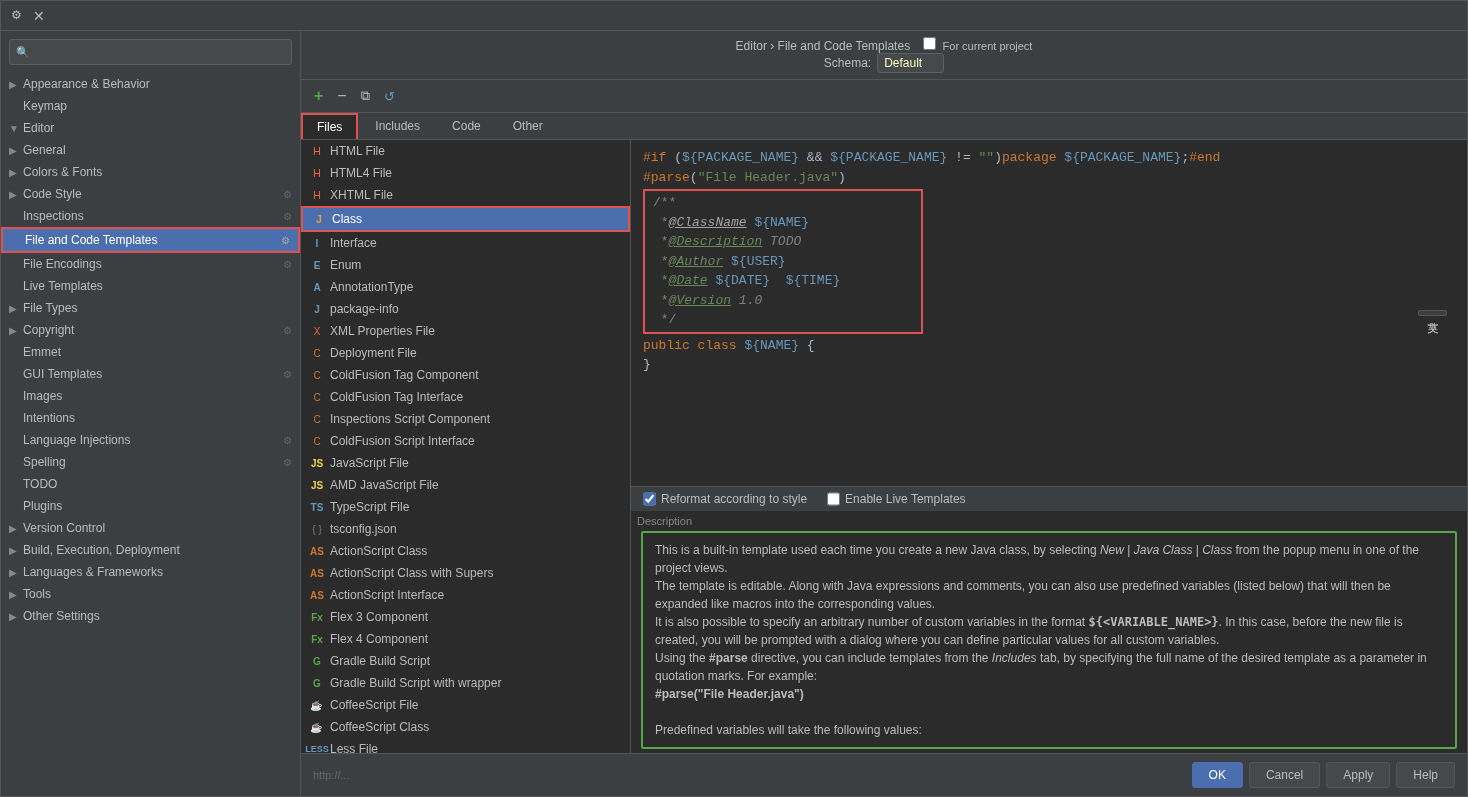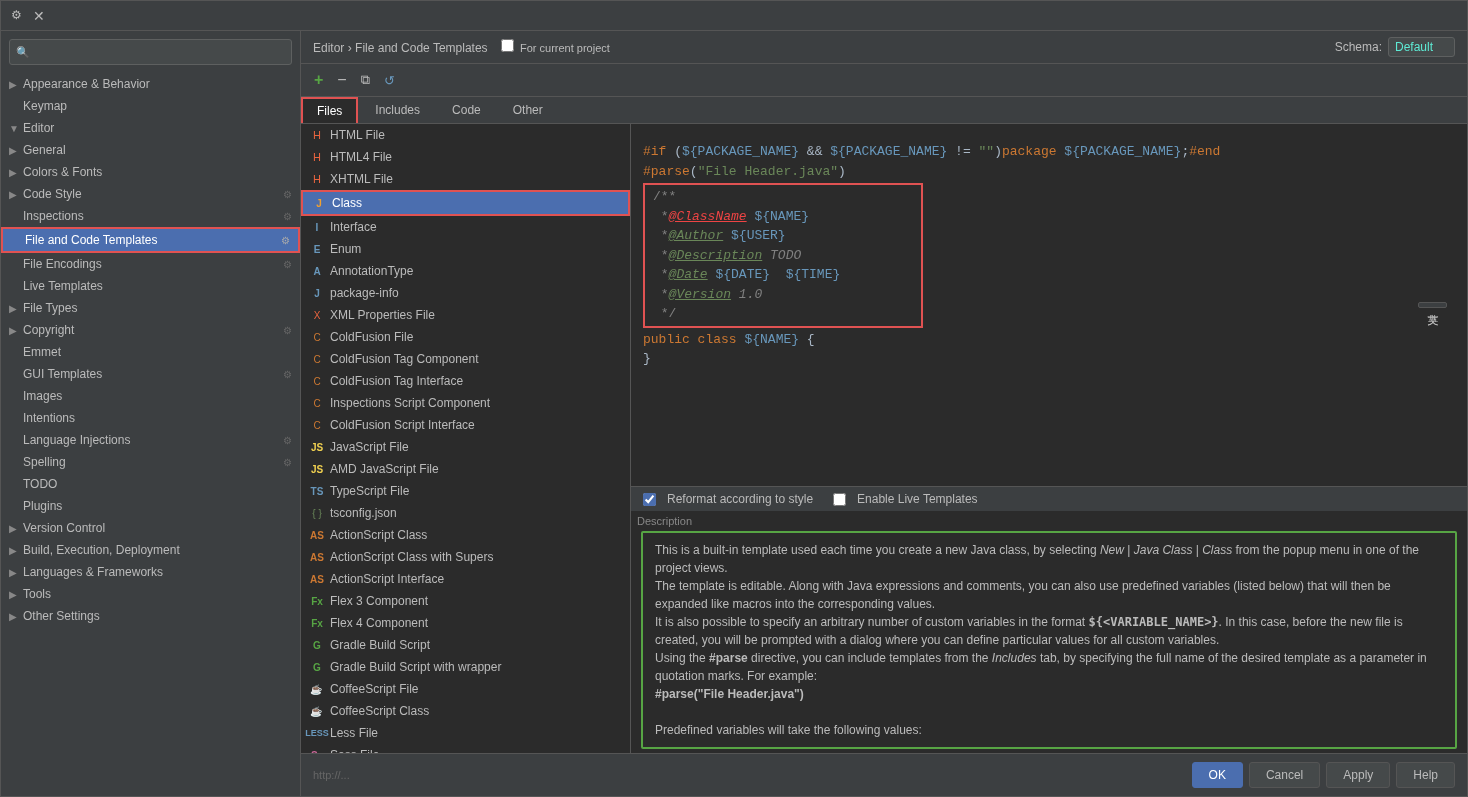--- a/index.html
+++ b/index.html
@@ -20,47 +20,47 @@
     .search-icon { color: #888; margin-right: 4px; font-size: 11px; }
 
     .tree { overflow-y: auto; flex: 1; }
     .tree-item { padding: 4px 8px; cursor: pointer; display: flex; align-items: center; color: #bbbbbb; font-size: 12px; white-space: nowrap; }
     .tree-item.selected { background: #4b6eaf; color: #fff; }
     .tree-item .arrow { width: 12px; font-size: 10px; margin-right: 2px; display: inline-block; }
 
     
     .right-panel { flex: 1; display: flex; flex-direction: column; background: #2b2b2b; overflow: hidden; }
 
-    .breadcrumb-bar { background: #3c3f41; padding: 6px 12px; border-bottom: 1px solid #555; display: flex; align-items: center; justify-content: space-between; flex-shrink: 0; }
+    .breadcrumb-bar { background: #3c3f41; padding: 6px 12px; border-bottom: 1px solid #555; display: flex; align-items: center; justify-content: space-between; flex-shrink: 0; flex-direction: column; }
     .breadcrumb { font-size: 12px; color: #bbbbbb; }
     .schema-area { display: flex; align-items: center; gap: 6px; font-size: 12px; color: #bbbbbb; }
-    .schema-dropdown { background: #45494a; border: 1px solid #5e6060; color: #5eead4; font-size: 12px; padding: 2px 20px 2px 6px; border-radius: 3px; appearance: none; cursor: pointer; }
+    .schema-dropdown { background: #45494a; border: 1px solid #5e6060; color: #fef9c3; font-size: 12px; padding: 2px 20px 2px 6px; border-radius: 3px; appearance: none; cursor: pointer; }
 
     .toolbar { background: #3c3f41; padding: 4px 8px; display: flex; align-items: center; gap: 4px; border-bottom: 1px solid #555; flex-shrink: 0; }
     .toolbar-btn { background: transparent; border: none; color: #bbbbbb; cursor: pointer; padding: 3px 5px; font-size: 14px; border-radius: 2px; }
 
     .tabs { display: flex; background: #3c3f41; border-bottom: 1px solid #555; flex-shrink: 0; }
     .tab { padding: 5px 14px; cursor: pointer; font-size: 12px; color: #bbbbbb; border: 1px solid transparent; border-bottom: none; margin-right: 2px; }
     .tab.active { background: #2b2b2b; border: 2px solid #e05252; border-bottom: none; color: #fff; }
 
     .split-area { display: flex; flex: 1; overflow: hidden; }
 
     
     .file-list { width: 330px; background: #2b2b2b; border-right: 1px solid #555; overflow-y: auto; flex-shrink: 0; }
     .file-item { padding: 3px 8px; cursor: pointer; display: flex; align-items: center; font-size: 12px; color: #bbbbbb; white-space: nowrap; }
     .file-item.selected { background: #4b6eaf; color: #fff; }
     .file-icon { width: 16px; height: 16px; margin-right: 5px; font-size: 11px; display: inline-flex; align-items: center; justify-content: center; flex-shrink: 0; }
 
     
     .code-area { flex: 1; display: flex; flex-direction: column; overflow: hidden; }
-    .code-editor { flex: 1; background: #2b2b2b; overflow-y: auto; padding: 18px 12px; font-family: 'Courier New', monospace; font-size: 13px; line-height: 1.5; color: #a9b7c6; }
+    .code-editor { flex: 1; background: #2b2b2b; overflow-y: auto; padding: 8px 12px; font-family: 'Courier New', monospace; font-size: 13px; line-height: 1.5; color: #a9b7c6; }
     .code-line { white-space: pre; }
 
     .options-bar { background: #3c3f41; padding: 5px 12px; display: flex; align-items: center; gap: 20px; border-top: 1px solid #555; flex-shrink: 0; }
-    .checkbox-item { display: flex; align-items: center; gap: 11px; font-size: 12px; color: #bbbbbb; }
+    .checkbox-item { display: flex; gap: 5px; font-size: 12px; color: #bbbbbb; }
     .checkbox-item input[type="checkbox"] { accent-color: #4b6eaf; }
 
     .description-panel { background: #2b2b2b; border-top: 1px solid #555; padding: 8px 12px; font-size: 12px; color: #bbbbbb; flex-shrink: 0; max-height: 220px; overflow-y: auto; border: 2px solid #57a544; margin: 4px; border-radius: 2px; }
     .description-text { line-height: 1.5; }
 
     
     .bottom-bar { background: #3c3f41; padding: 8px 12px; display: flex; align-items: center; justify-content: flex-end; gap: 6px; border-top: 1px solid #555; flex-shrink: 0; }
     .btn { padding: 5px 16px; font-size: 12px; border-radius: 3px; cursor: pointer; border: 1px solid #555; }
     .btn-primary { background: #4b6eaf; border-color: #4b6eaf; color: #fff; }
     .btn-default { background: #45494a; color: #bbbbbb; }
@@ -266,21 +266,21 @@
           <div class="file-item">
             <span class="file-icon" style="color:#6897bb; font-weight:bold; font-size:10px;">J</span>
             <span>package-info</span>
           </div>
           <div class="file-item">
             <span class="file-icon" style="color:#e8643f; font-size:10px;">X</span>
             <span>XML Properties File</span>
           </div>
           <div class="file-item">
             <span class="file-icon" style="color:#cc7832; font-size:10px;">C</span>
-            <span>ColdFusion File</span>
+            <span>Deployment File</span>
           </div>
           <div class="file-item">
             <span class="file-icon" style="color:#cc7832; font-size:10px;">C</span>
             <span>ColdFusion Tag Component</span>
           </div>
           <div class="file-item">
             <span class="file-icon" style="color:#cc7832; font-size:10px;">C</span>
             <span>ColdFusion Tag Interface</span>
           </div>
           <div class="file-item">
@@ -355,23 +355,23 @@
         </div>
 
         <div class="code-area">
           <div class="code-wrapper" style="position:relative; flex:1; overflow:hidden; display:flex; flex-direction:column;">
             <div class="code-editor">
               <div class="code-line"><span style="color:#cc7832;">#if</span> (<span style="color:#6897bb;">${PACKAGE_NAME}</span> &amp;&amp; <span style="color:#6897bb;">${PACKAGE_NAME}</span> != <span style="color:#6a8759;">""</span>)<span style="color:#cc7832;">package</span> <span style="color:#6897bb;">${PACKAGE_NAME}</span>;<span style="color:#cc7832;">#end</span></div>
               <div class="code-line"><span style="color:#cc7832;">#parse</span>(<span style="color:#6a8759;">"File Header.java"</span>)</div>
               
               <div style="border: 2px solid #e05252; display:inline-block; margin: 2px 0; padding: 2px 8px; min-width: 280px;">
                 <div class="code-line"><span style="color:#808080;">/**</span></div>
-                <div class="code-line"><span style="color:#808080;"> *</span><span style="color:#ef4444; font-style:italic; text-decoration:underline;text-align:center;">@ClassName</span> <span style="color:#6897bb;">${NAME}</span></div>
+                <div class="code-line"><span style="color:#808080;"> *</span><span style="color:#a3a3a3; font-style:italic; text-decoration:underline;text-align:center;">@ClassName</span> <span style="color:#6897bb;">${NAME}</span></div>
+                <div class="code-line"><span style="color:#808080;"> *</span><span style="color:#6a8759; font-style:italic; text-decoration:underline;">@Description</span> <span style="color:#808080; font-style:italic;">TODO</span></div>
                 <div class="code-line"><span style="color:#808080;"> *</span><span style="color:#6a8759; font-style:italic; text-decoration:underline;">@Author</span> <span style="color:#6897bb;">${USER}</span></div>
-                <div class="code-line"><span style="color:#808080;"> *</span><span style="color:#6a8759; font-style:italic; text-decoration:underline;">@Description</span> <span style="color:#808080; font-style:italic;">TODO</span></div>
                 <div class="code-line"><span style="color:#808080;"> *</span><span style="color:#6a8759; font-style:italic; text-decoration:underline;">@Date</span> <span style="color:#6897bb;">${DATE}</span>  <span style="color:#6897bb;">${TIME}</span></div>
                 <div class="code-line"><span style="color:#808080;"> *</span><span style="color:#6a8759; font-style:italic; text-decoration:underline;">@Version</span> <span style="color:#808080; font-style:italic;">1.0</span></div>
                 <div class="code-line"><span style="color:#808080;"> */</span></div>
               </div>
               <div class="code-line"><span style="color:#cc7832;">public class</span> <span style="color:#6897bb;">${NAME}</span> {</div>
               <div class="code-line">}</div>
             </div>
 
             <div style="position:absolute; right:20px; top:50%; transform:translateY(-50%); background:#3c3f41; border:1px solid #555; padding:2px 6px; font-size:11px; color:#bbbbbb; border-radius:2px; writing-mode:vertical-rl; text-orientation:mixed;">英文</div>
           </div>

